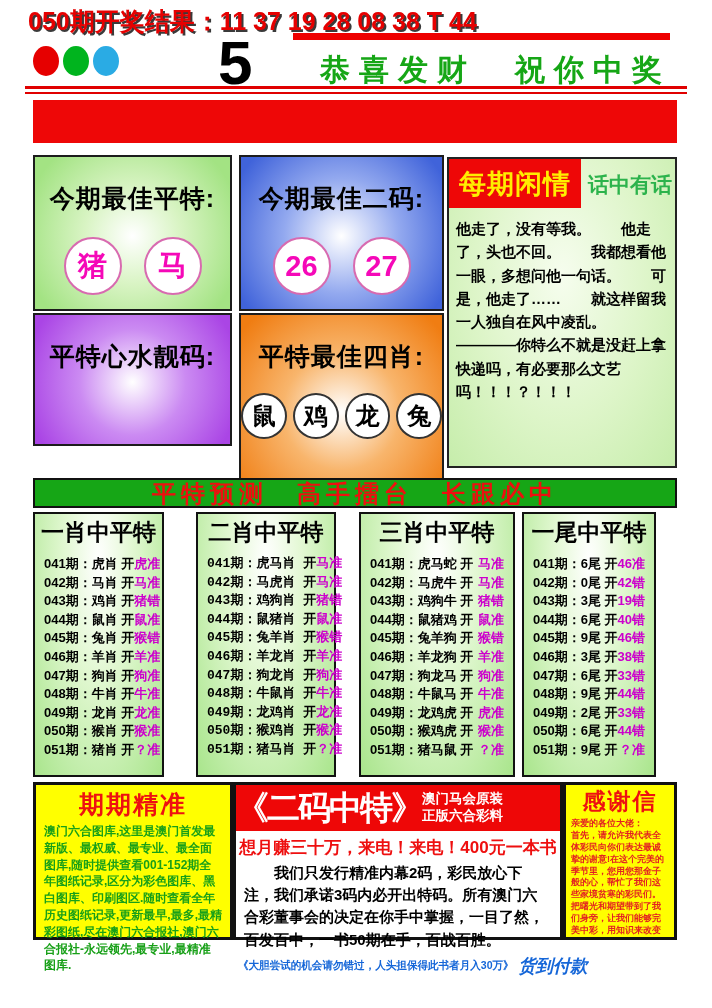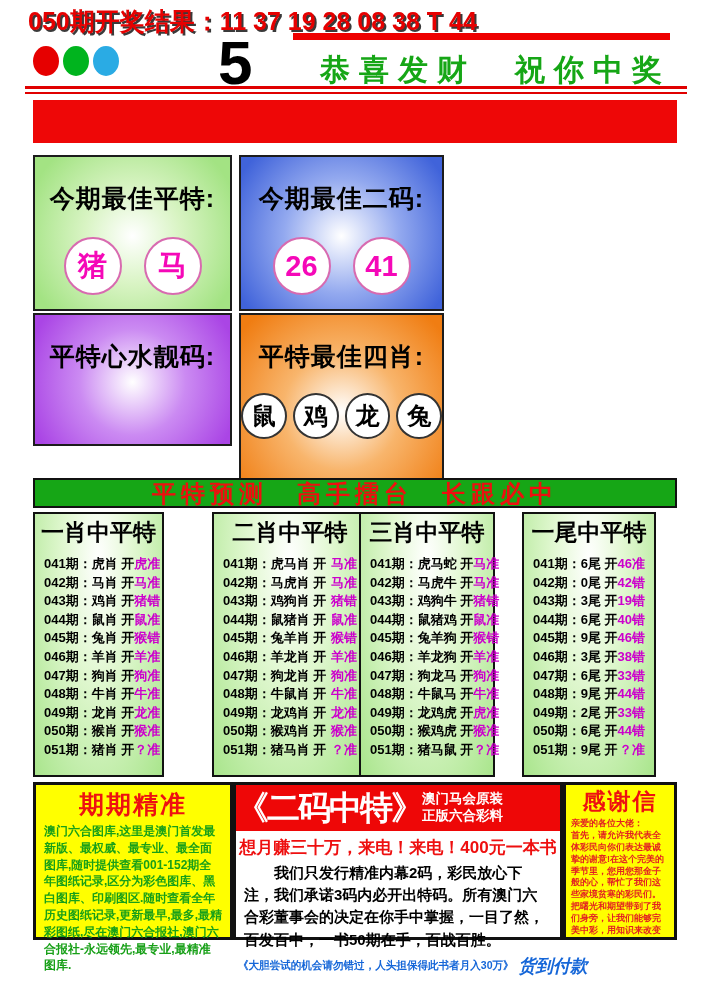--- a/index.html
+++ b/index.html
@@ -49,22 +49,22 @@
         font-size:21px;font-weight:900;}
   .idle-body{position:absolute;left:0;top:52px;padding:6px 6px 0 7px;font-size:15px;
         font-weight:bold;color:#000;line-height:1.55;}
 
   
   .pred-banner{left:33px;top:478px;width:644px;height:30px;background:#16a616;border:2px solid #111;
         box-sizing:border-box;color:#ee0f0f;font-weight:900;font-size:24px;text-align:center;
         line-height:27px;letter-spacing:5px;}
   .pred-col{top:512px;height:265px;border:2px solid #111;box-sizing:border-box;
         background:radial-gradient(ellipse at 50% 18%,#ffffff 0%,#e2f8d2 38%,#a9e58c 100%);}
-  .pcol1{left:33px;width:131px;} .pcol2{left:212px;width:156px;}
-  .pcol3{left:359px;width:136px;} .pcol4{left:522px;width:134px;}
+  .pcol1{left:33px;width:131px;} .pcol2{left:196px;width:140px;font-family:Liberation Mono, monospace;}
+  .pcol3{left:359px;width:156px;} .pcol4{left:522px;width:134px;}
   .pred-title{font-size:23px;font-weight:900;color:#000;text-align:center;margin-top:3px;}
   .pred-rows{margin-top:7px;padding:0 9px 0 9px;}
   .pred-row{display:flex;justify-content:space-between;font-size:13px;font-weight:bold;
         color:#000;line-height:18.6px;white-space:nowrap;}
   .pred-row .res{color:#cc00cc;}
 
   
   .bbox{border:3px solid #111;box-sizing:border-box;top:782px;height:158px;}
   .bottom-left{left:33px;width:200px;background:#ffff00;}
   .bl-title{color:#ee1111;font-size:25px;font-weight:900;text-align:center;margin-top:3px;
@@ -116,39 +116,44 @@
     <div class="ball lg">猪</div>
         <div class="ball lg">马</div>
       </div>
   </div>
 
   <div class="abs tipbox box2">
     <div class="tip-title">今期最佳二码:</div>
     <div class="circles">
 
     <div class="ball lg">26</div>
-        <div class="ball lg">41</div>
+        <div class="ball lg">27</div>
       </div>
   </div>
 
   <div class="abs tipbox box3">
     <div class="tip-title">平特心水靓码:</div>
   </div>
 
   <div class="abs tipbox box4">
     <div class="tip-title">平特最佳四肖:</div>
     <div class="circles tight">
 
     <div class="ball sm">鼠</div>
         <div class="ball sm">鸡</div>
         <div class="ball sm">龙</div>
         <div class="ball sm">兔</div>
       </div>
   </div>
 
+  <div class="abs idle-panel">
+    <div class="idle-red">每期闲情</div>
+    <div class="idle-sub">话中有话</div>
+    <div class="idle-body">他走了，没有等我。　　他走了，头也不回。　　我都想看他一眼，多想问他一句话。　　可是，他走了……　　就这样留我一人独自在风中凌乱。　————你特么不就是没赶上拿快递吗，有必要那么文艺吗！！！？！！！</div>
+  </div>
 
   <div class="abs pred-banner">平特预测　高手擂台　长跟必中</div>
 
   <div class="abs pred-col pcol1">
     <div class="pred-title">一肖中平特</div>
     <div class="pred-rows">
 
     <div class="pred-row">
         <span>041期：虎肖 开</span>
         <span class="res">虎准</span>

